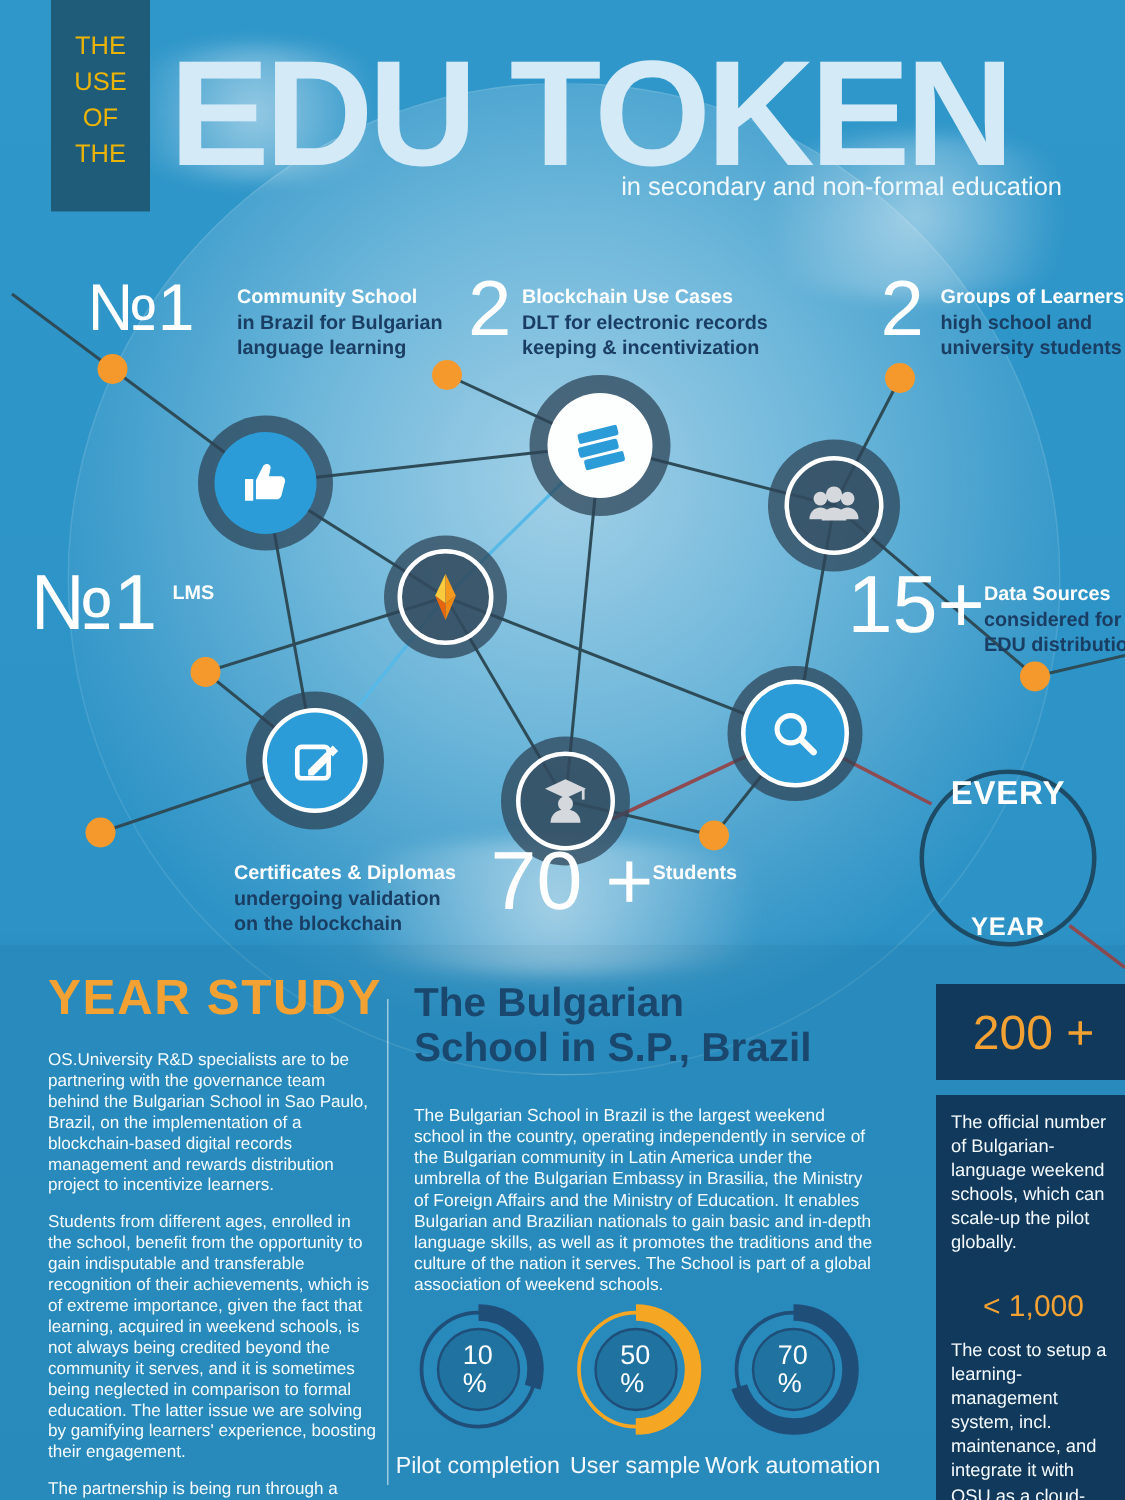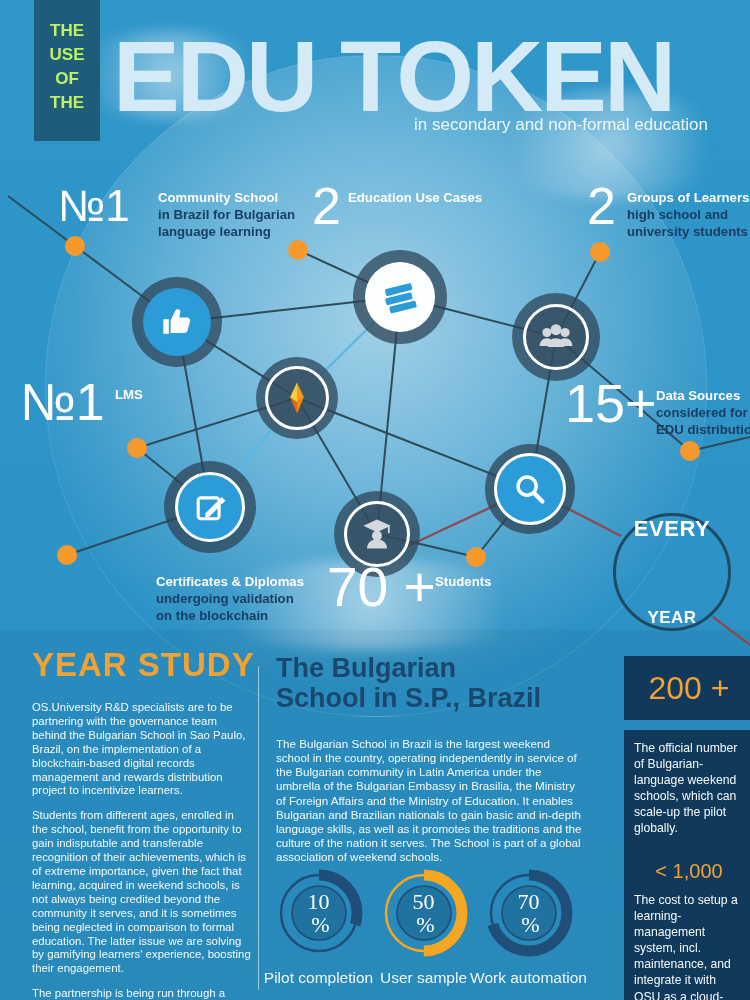--- a/index.html
+++ b/index.html
@@ -9,21 +9,21 @@
     background:linear-gradient(180deg,#2F97CA 0%,#2D93C6 62%,#2B90C3 63%,#2A8EC1 100%);
   }
   .pre{white-space:pre-line;}
   
   .earth{position:absolute;left:45px;top:55px;width:660px;height:660px;border-radius:50%;
     background:radial-gradient(circle at 50% 40%, rgba(240,248,252,.60) 0%, rgba(180,220,238,.48) 34%, rgba(110,180,215,.34) 58%, rgba(46,148,199,0) 72%);
     border:1px solid rgba(255,255,255,.10);}
   .cloud{position:absolute;border-radius:50%;background:radial-gradient(circle, rgba(255,255,255,.5), rgba(255,255,255,0) 70%);filter:blur(6px);}
   
   .header-box{position:absolute;left:34px;top:0;width:66px;height:141px;background:#1F5C7A;}
-  .eyebrow{padding-top:19px;text-align:center;font-weight:bold;font-size:17px;line-height:24px;color:#bef264;}
+  .eyebrow{padding-top:19px;text-align:center;font-weight:normal;font-size:17px;line-height:24px;color:#eab308;}
   .big-title{position:absolute;left:113px;top:29px;font-weight:bold;font-size:100px;line-height:.95;letter-spacing:-3px;color:#D4EAF6;}
   .subtitle{position:absolute;left:300px;right:42px;top:115px;text-align:right;font-size:17px;color:#EFF8FC;}
   
   .network{position:absolute;left:0;top:0;z-index:1;}
   .node{position:absolute;z-index:2;border-radius:50%;background:rgba(44,68,86,.74);display:flex;align-items:center;justify-content:center;}
   .node-inner{border-radius:50%;display:flex;align-items:center;justify-content:center;box-sizing:border-box;}
   .inner-blue{background:#2B9CD8;}
   .inner-white{background:#FDFEFE;}
   .inner-ring{border:3px solid #fff;background:rgba(52,78,98,.55);}
   .inner-bluering{background:#2B9CD8;border:3px solid #fff;}
@@ -41,21 +41,21 @@
   .case-title{position:absolute;z-index:3;left:32px;top:646px;font-size:33px;font-weight:bold;letter-spacing:1px;color:#F2A132;}
   .case-body{position:absolute;z-index:3;left:32px;top:701px;width:220px;color:#F6FBFD;font-size:11.4px;line-height:1.22;}
   .case-body p{margin:0 0 11px 0;}
   .vdivider{position:absolute;z-index:3;left:258px;top:666px;width:1px;height:324px;background:rgba(255,255,255,.55);}
   .school-title{position:absolute;z-index:3;left:276px;top:653px;width:310px;font-size:27px;font-weight:bold;line-height:1.12;color:#1A476E;}
   .school-body{position:absolute;z-index:3;left:276px;top:737px;width:307px;color:#F6FBFD;font-size:11.6px;line-height:1.22;}
   .donut-row{position:absolute;z-index:3;left:266px;top:866px;display:flex;}
   .donut-slot{width:105px;display:flex;flex-direction:column;align-items:center;position:relative;}
   .donut-wrap{position:relative;width:94px;height:94px;}
   .donut-val{position:absolute;left:0;top:0;width:94px;height:94px;display:flex;align-items:center;justify-content:center;
-    color:#fff;font-family:Liberation Serif, serif;font-size:22px;line-height:1.05;text-align:right;}
+    color:#fff;font-family:Liberation Sans, sans-serif;font-size:18px;line-height:1.05;text-align:left;}
   .donut-label{margin-top:9px;color:#F2F8FC;font-size:15.5px;white-space:nowrap;}
   .ibox{position:absolute;z-index:3;left:624px;width:130px;background:#11395C;box-sizing:border-box;}
   .ibox-value{display:flex;align-items:center;justify-content:center;color:#F2A132;font-weight:400;}
   .ibox-text{padding:10px 10px;color:#F4FAFD;font-size:12.2px;line-height:1.32;}
 </style>
 </head>
 <body>
 
 <div class="canvas">
 
@@ -186,21 +186,23 @@
 
   <div class="stat-num" style="left:58px;top:184px;font-size:44px;">№1</div>
   <div class="stat-label" style="left:158px;top:190px;width:150px;">
     <div class="t">Community School</div>
     <div class="d pre">in Brazil for Bulgarian
 language learning</div>
   </div>
 
   <div class="stat-num" style="left:312px;top:180px;font-size:52px;">2</div>
   <div class="stat-label" style="left:348px;top:190px;width:170px;">
-    <div class="t">Education Use Cases</div>
+    <div class="t">Blockchain Use Cases</div>
+    <div class="d pre">DLT for electronic records
+keeping &amp; incentivization</div>
   </div>
 
   <div class="stat-num" style="left:587px;top:180px;font-size:52px;">2</div>
   <div class="stat-label" style="left:627px;top:190px;width:125px;">
     <div class="t">Groups of Learners</div>
     <div class="d pre">high school and
 university students</div>
   </div>
 
   <div class="stat-num" style="left:20px;top:376px;font-size:52px;">№1</div>

